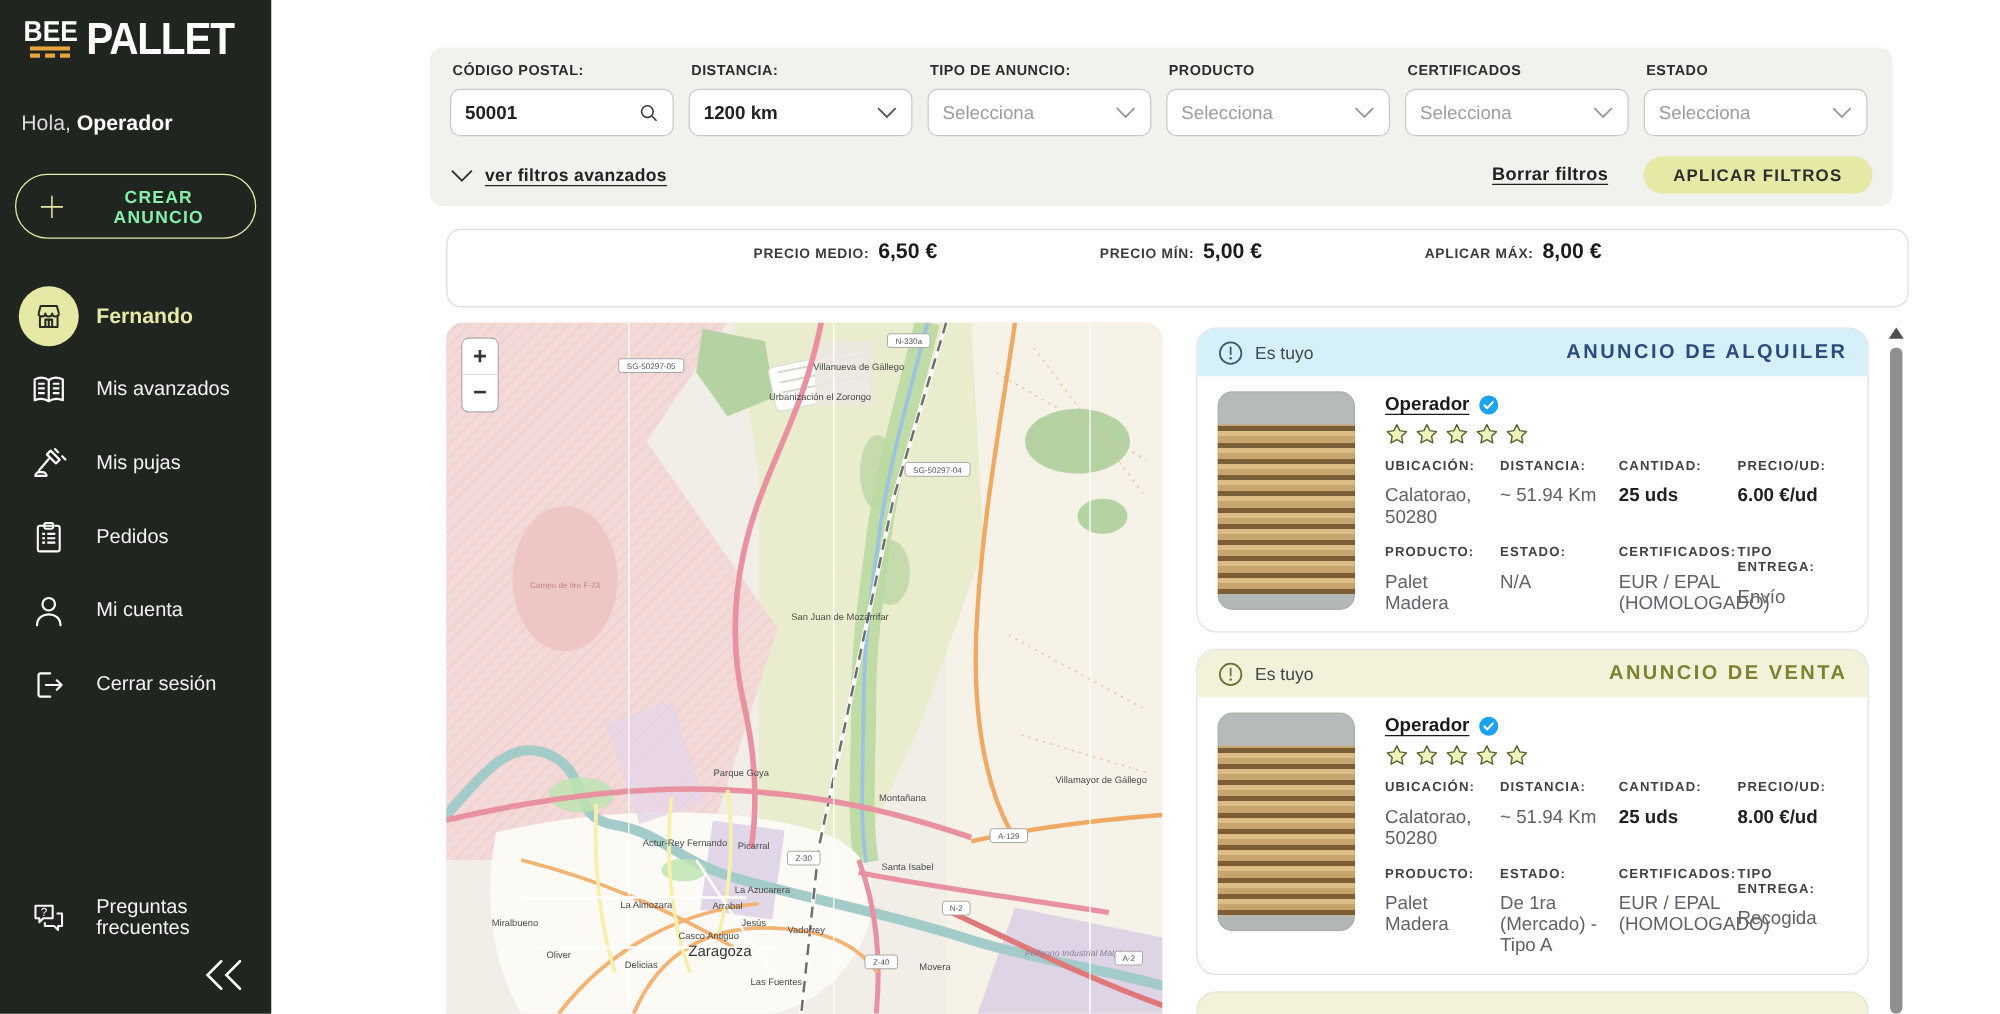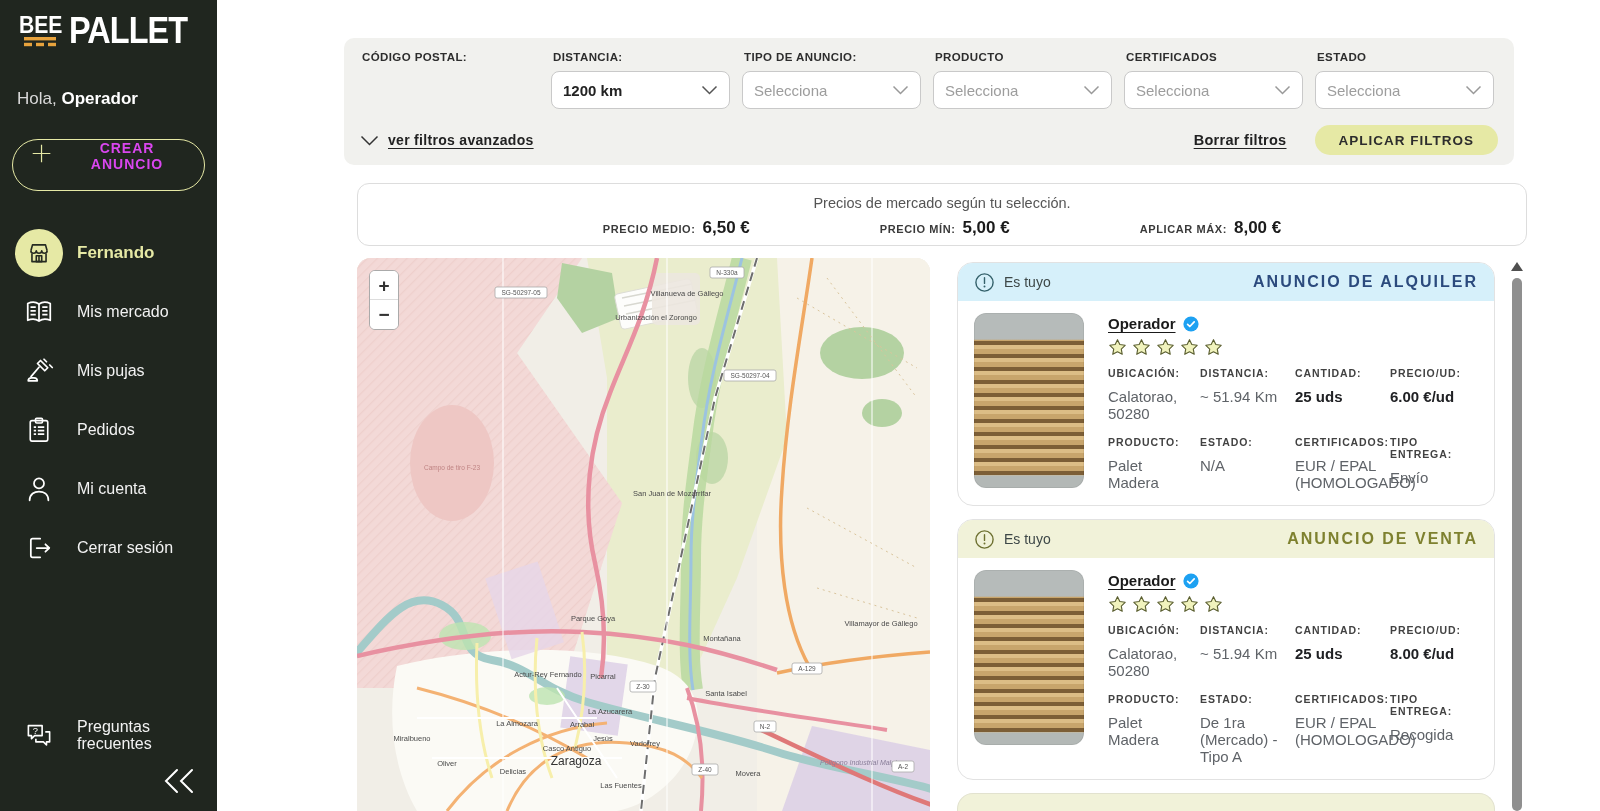--- a/index.html
+++ b/index.html
@@ -9,21 +9,21 @@
   
   .sidebar { position:absolute; left:0; top:0; width:217px; height:811px;
     background:#20261f; color:#fff; display:flex; flex-direction:column; }
   .logo { display:flex; align-items:flex-end; justify-content:center; gap:5px; padding:14px 10px 0;text-align:right; }
   .logo-bee-wrap { display:flex; flex-direction:column; align-items:center; line-height:1; }
   .logo-bee { font-size:23px; font-weight:800; letter-spacing:0; color:#fff; transform:scaleX(.92); }
   .logo-pallet { font-size:36px; font-weight:800; color:#fff; letter-spacing:-1px; line-height:.85; transform:scaleX(.9); transform-origin:left bottom;}
   .greeting { padding:0 17px; margin-top:42px; font-size:17px; color:#d9d9d9; }
   .greeting b { color:#fff; font-weight:700; }
   .create-btn { margin:30px 12px 0; height:52px; border:1.5px solid #e6e9a5; border-radius:28px;
-    display:flex; align-items:flex-start; gap:12px; padding:0 16px; color:#d946ef;
+    display:flex; align-items:center; gap:12px; padding:0 16px; color:#86efac;
     font-weight:700; font-size:14px; letter-spacing:1px; cursor:pointer; background:transparent; }
   .nav { margin-top:32px; }
   .nav-item { height:59px; display:flex; align-items:center; gap:13px; padding:0 14px; cursor:pointer; }
   .nav-icon-wrap { width:50px; display:flex; justify-content:center; align-items:center; flex:0 0 50px; }
   .nav-label { font-size:16px; color:#f2f2f2; }
   .nav-item.active .nav-label { color:#e6e9a5; font-weight:700; font-size:17px; }
   .icon-circle { width:48px; height:48px; border-radius:50%; background:#e6e9a5;
     display:flex; align-items:center; justify-content:center; }
   .faq { margin-top:auto; display:flex; align-items:center; gap:13px; padding:0 14px; cursor:pointer; }
   .faq-label { font-size:16px; color:#f2f2f2; line-height:1.1; }
@@ -159,21 +159,21 @@
       <span class="nav-label">Fernando</span>
     </div>
     <div class="nav-item">
       <span class="nav-icon-wrap">
         <svg width="30" height="30" viewBox="0 0 24 24" fill="none" stroke="#fff" stroke-width="1.4" stroke-linejoin="round">
           <path d="M3 5.2 C6 3.8 9.5 3.9 12 5.6 C14.5 3.9 18 3.8 21 5.2 V18.6 C18 17.4 14.5 17.5 12 19.2 C9.5 17.5 6 17.4 3 18.6 Z"></path>
           <path d="M12 5.6 V19.2"></path>
           <path d="M5.2 8 h4.2 M5.2 11 h4.2 M5.2 14 h4.2 M14.6 8 h4.2 M14.6 11 h4.2 M14.6 14 h4.2"></path>
         </svg>
       </span>
-      <span class="nav-label">Mis mercado</span>
+      <span class="nav-label">Mis avanzados</span>
     </div>
     <div class="nav-item">
       <span class="nav-icon-wrap">
         <svg width="30" height="30" viewBox="0 0 24 24" fill="none" stroke="#fff" stroke-width="1.4" stroke-linejoin="round" stroke-linecap="round">
           <path d="M13.2 3.6 L19 9.4 L16.6 11.8 L10.8 6 Z"></path>
           <path d="M12 9 L5.6 16.5"></path>
           <path d="M3.4 19.8 C3.4 18.4 4.6 17.4 6 17.4 H8 C9.4 17.4 10.6 18.4 10.6 19.8 Z"></path>
           <path d="M16 2.6 l2 2 M20.6 7.2 l2 2"></path>
         </svg>
       </span>
@@ -227,20 +227,27 @@
       <path d="M16 3 L5 14 L16 25"></path>
       <path d="M31 3 L20 14 L31 25"></path>
     </svg>
   </div>
 </div>
 
 <div class="filter-card">
   <div class="filter-row">
     <div class="ffield">
       <div class="flabel">CÓDIGO POSTAL:</div>
+      <div class="fcontrol">
+        <input value="50001" style="">
+        <svg width="19" height="19" viewBox="0 0 20 20" fill="none" stroke="#333" stroke-width="1.5">
+          <circle cx="8.5" cy="8.5" r="5.7"></circle>
+            <path d="M12.8 12.8 L17.5 17.5"></path>
+        </svg>
+      </div>
     </div>
     <div class="ffield">
       <div class="flabel">DISTANCIA:</div>
       <div class="fcontrol">
         <span class="fvalue">1200 km</span>
         <svg width="17" height="10" viewBox="0 0 17 10" fill="none" stroke="#555" stroke-width="1.5">
             <path d="M1.5 1.5 L8.5 8.5 L15.5 1.5"></path>
           </svg>
       </div>
     </div>
@@ -289,21 +296,20 @@
       <span>ver filtros avanzados</span>
     </div>
     <div class="right-actions">
       <span class="clear-link">Borrar filtros</span>
       <button class="apply-btn">APLICAR FILTROS</button>
     </div>
   </div>
 </div>
 
 <div class="price-card">
-  <div class="price-title">Precios de mercado según tu selección.</div>
   <div class="price-stats">
     <div class="pstat">
       <span class="pl">PRECIO MEDIO:</span>
       <span class="pv">6,50 €</span>
     </div>
     <div class="pstat">
       <span class="pl">PRECIO MÍN:</span>
       <span class="pv">5,00 €</span>
     </div>
     <div class="pstat">

